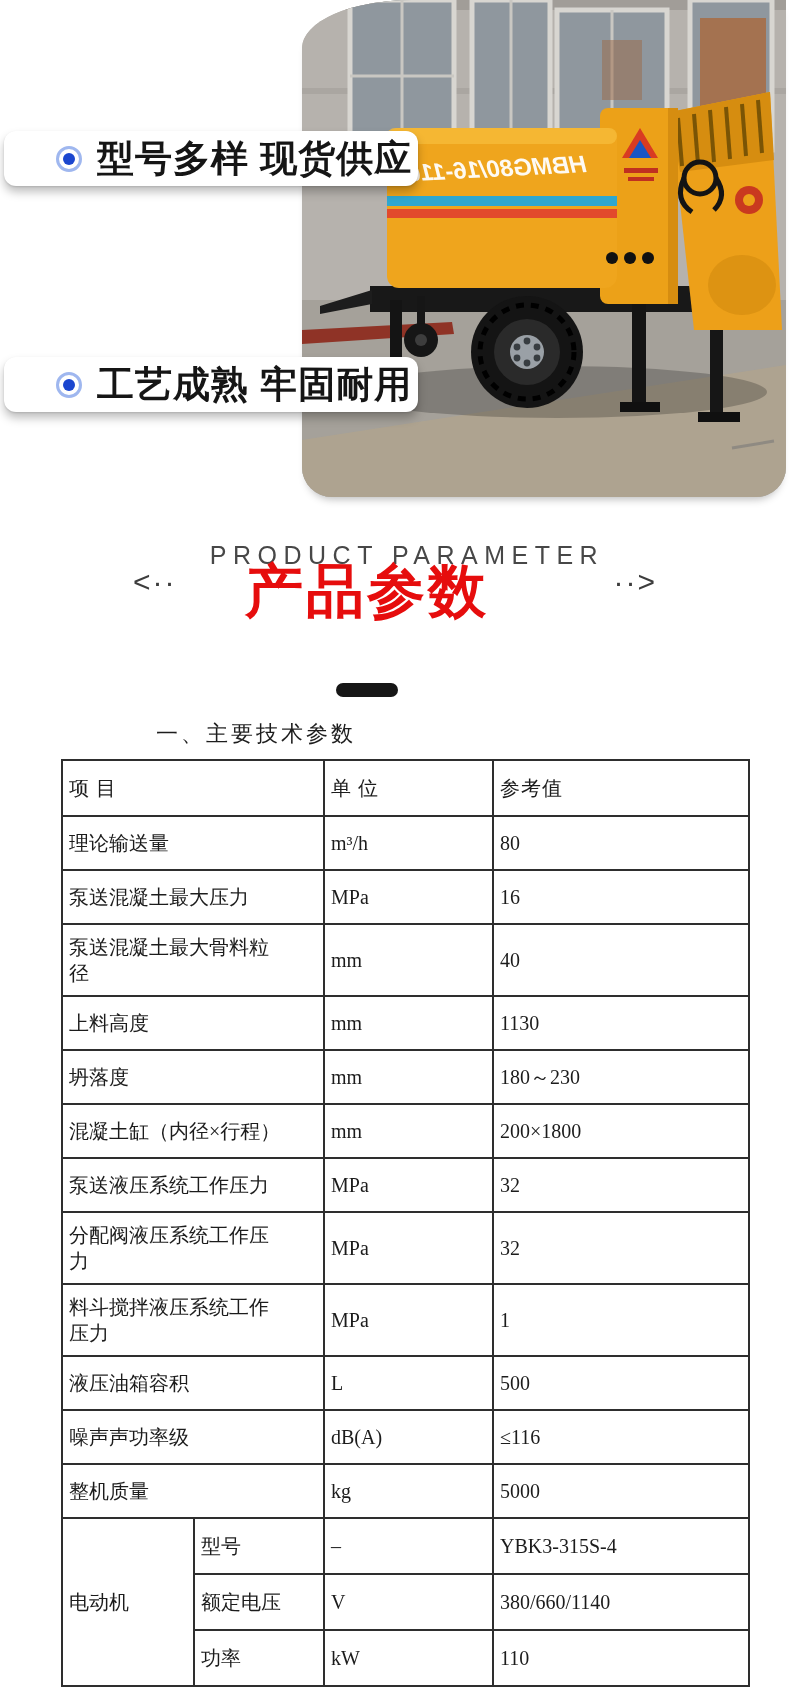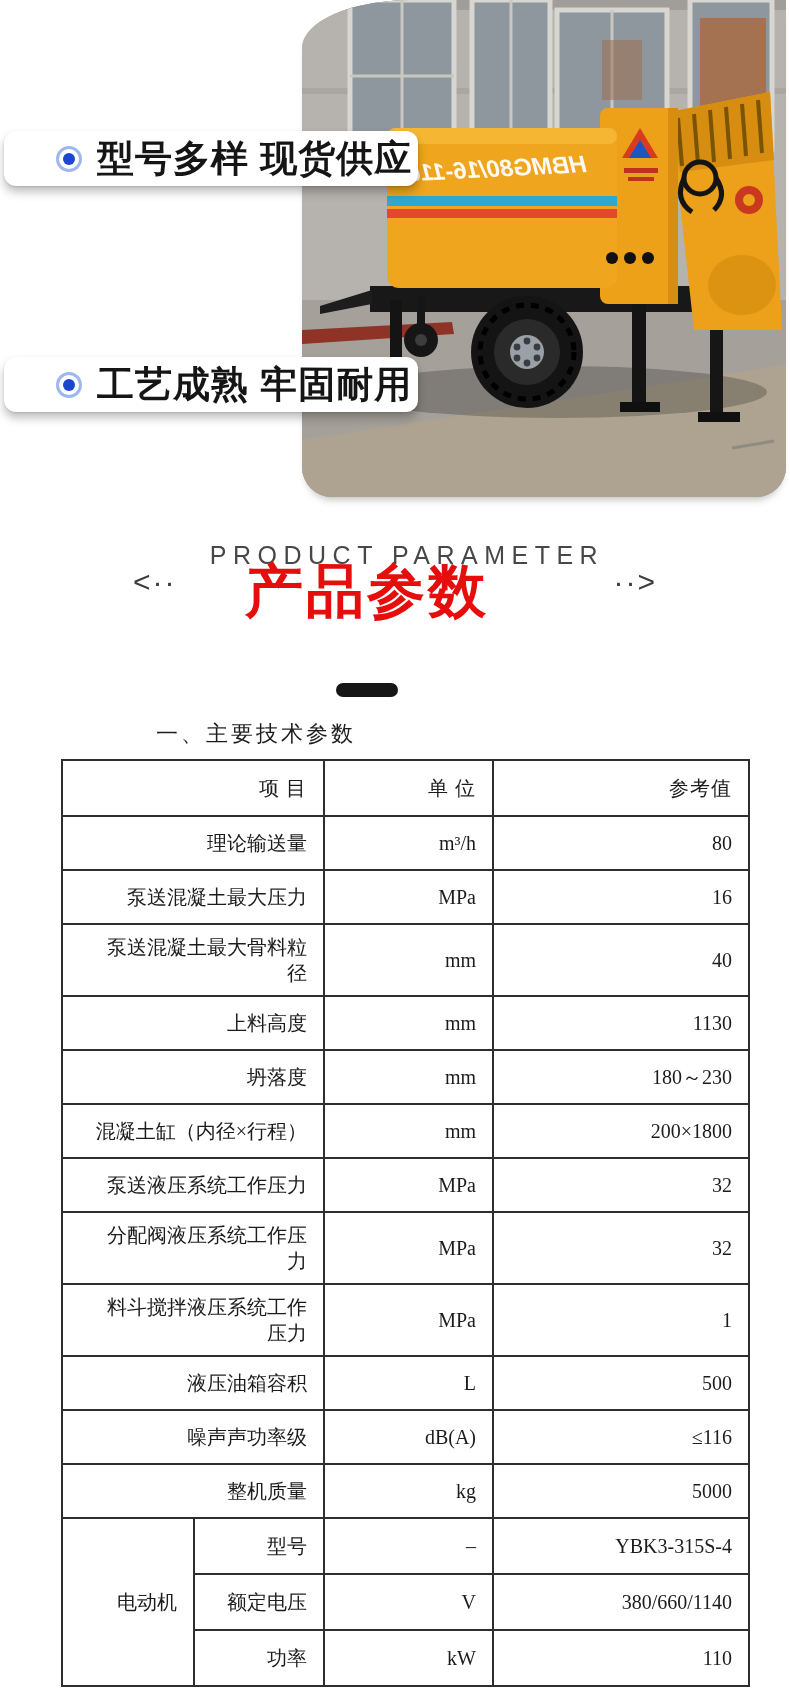--- a/index.html
+++ b/index.html
@@ -73,22 +73,22 @@
     font-family:"Liberation Serif","DejaVu Serif",serif;
     font-size:22px;color:#1d1d1d;letter-spacing:3px;margin-left:44px;
   }
   table.spec{
     position:absolute;top:759px;left:61px;width:687px;
     border-collapse:collapse;table-layout:fixed;
     font-family:"Liberation Serif","DejaVu Serif",serif;
     color:#1c1c1c;
   }
   table.spec td{
-    border:2px solid #2e2e2e;text-align:right;vertical-align:middle;
-    font-size:20px;padding:2px 16px;white-space:pre-line;line-height:1.3;
+    border:2px solid #2e2e2e;text-align:left;vertical-align:middle;
+    font-size:20px;padding:2px 6px;white-space:pre-line;line-height:1.3;
   }
   tr.hdr{height:56px;}
   tr.r-single{height:54px;}
   tr.r-double{height:72px;margin-left:46px;}
   tr.r-motor{height:56px;}
   td.hdr-cell{letter-spacing:1px;}
 
   
 </style>
 </head>

